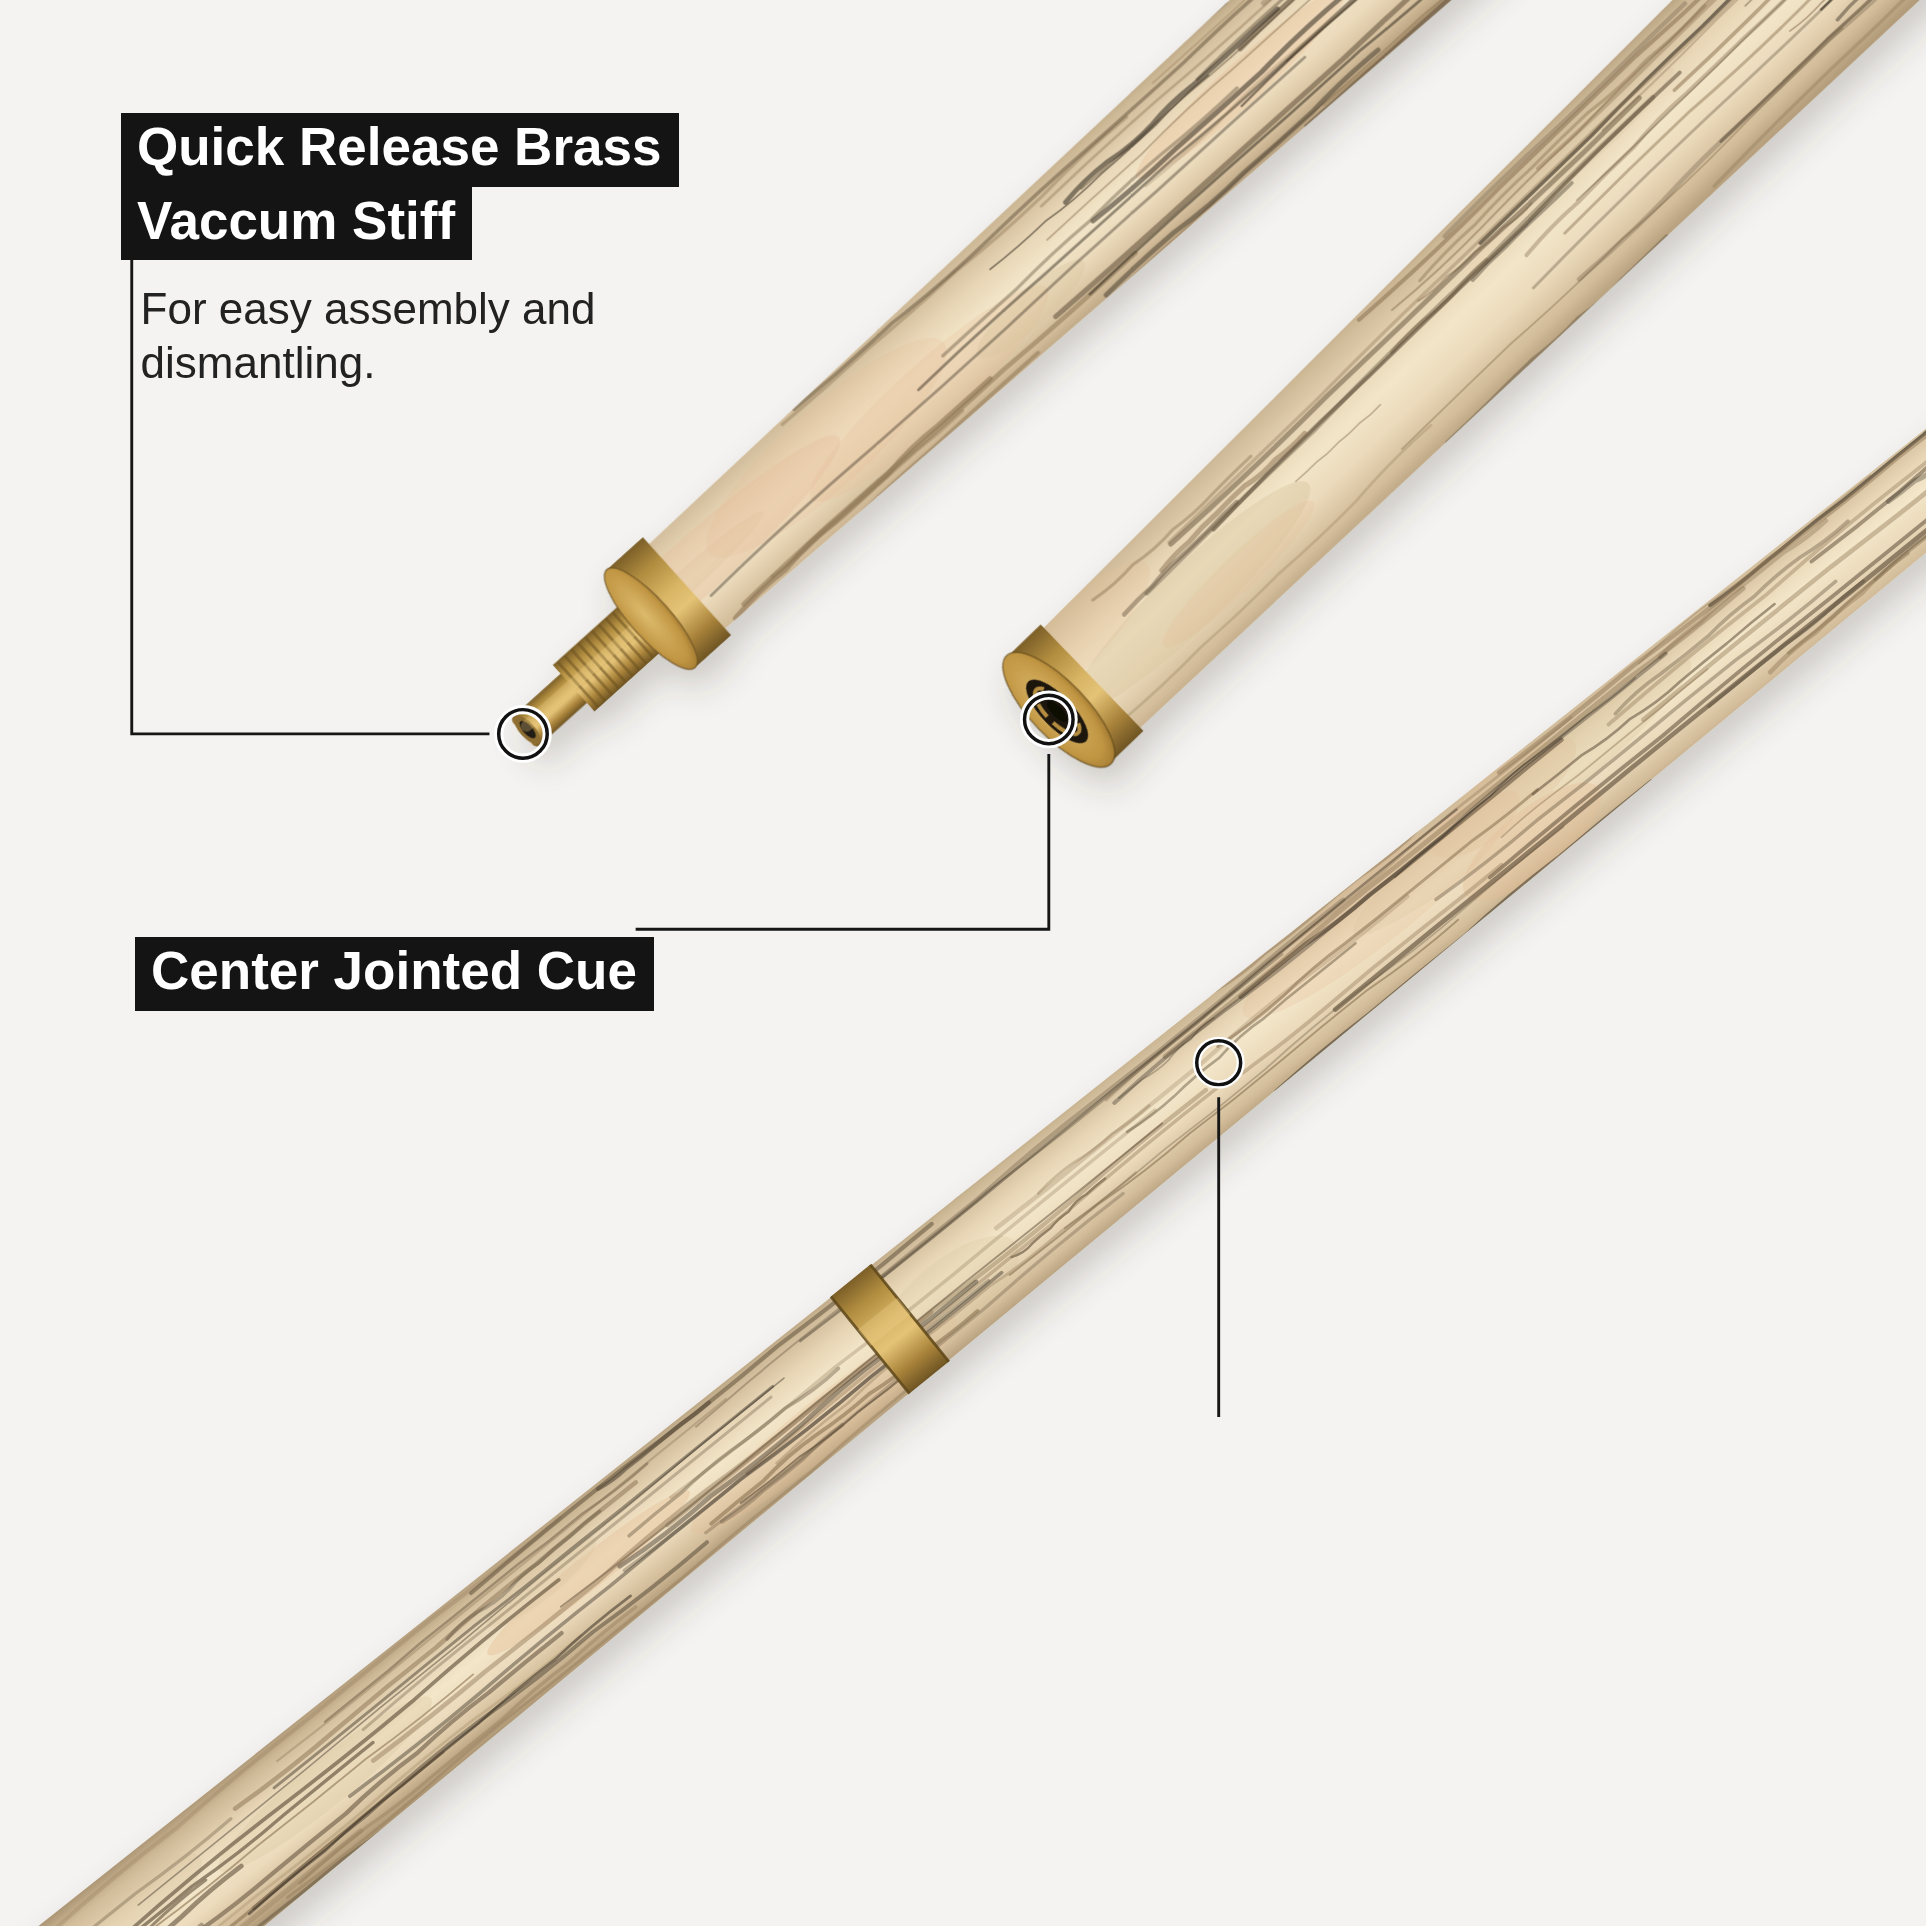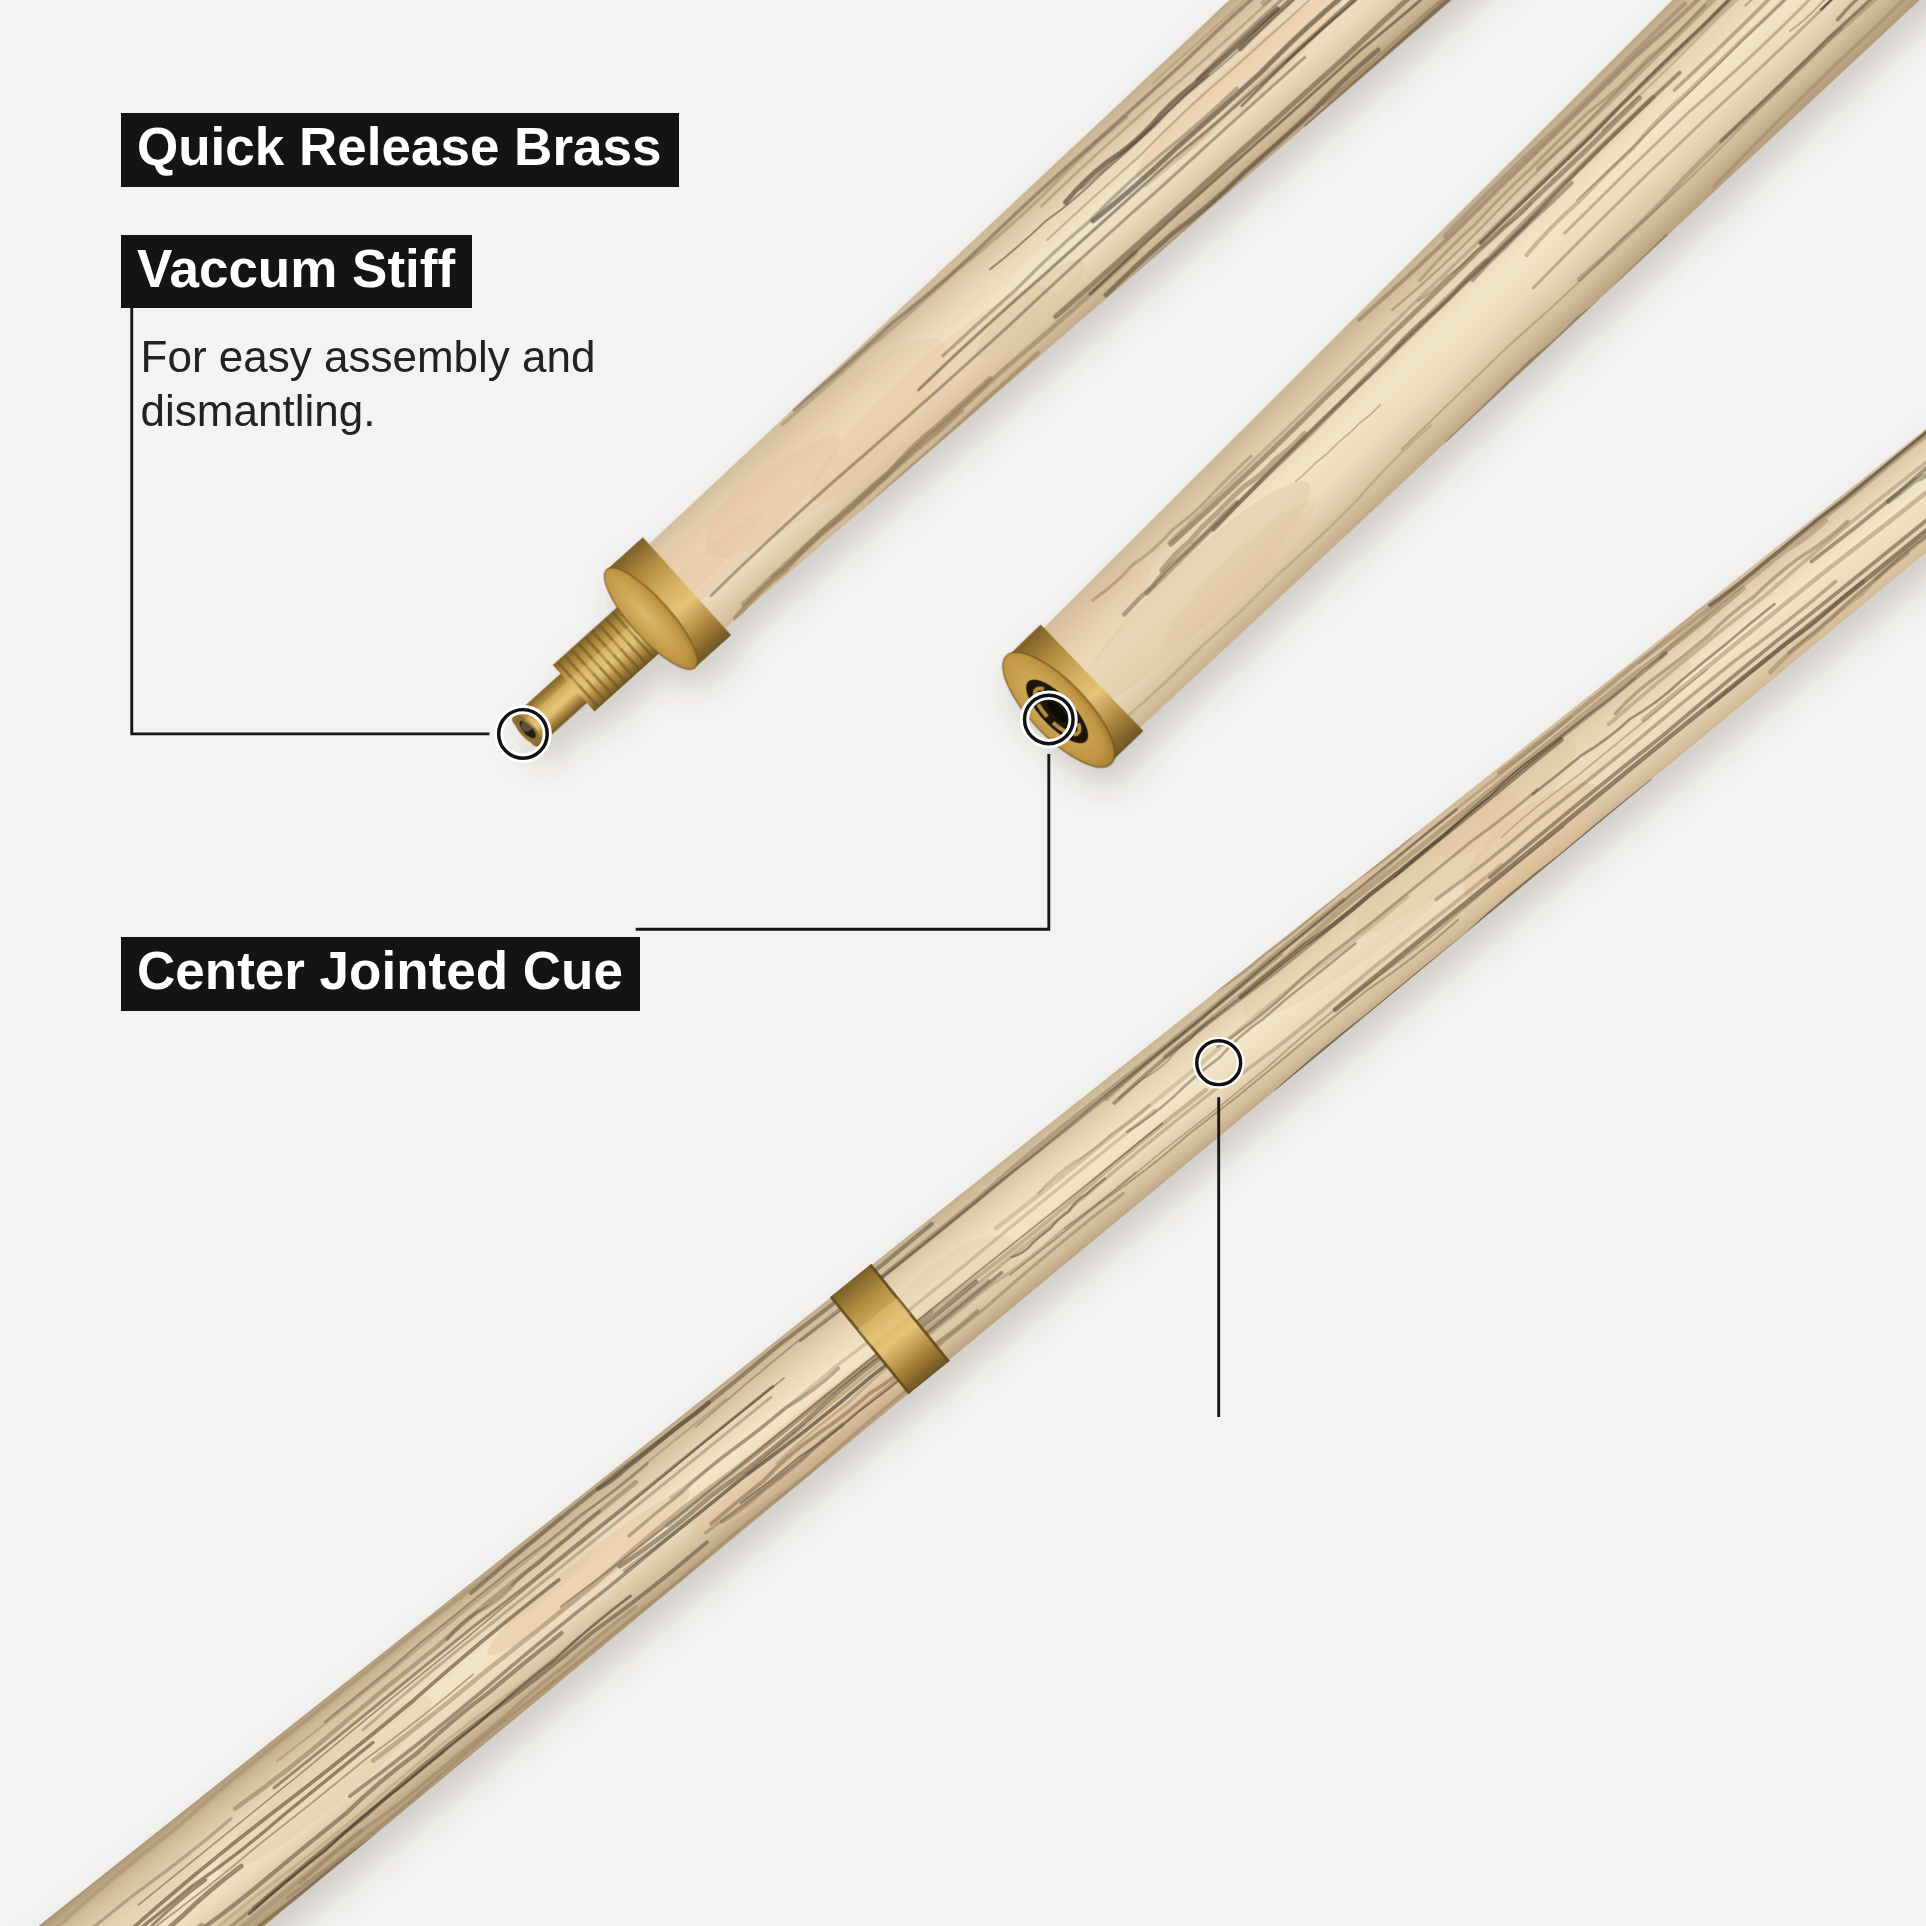--- a/index.html
+++ b/index.html
@@ -1,20 +1,20 @@
 <!DOCTYPE html>
 <html style="font-size:9.2px"><head>
 <meta charset="utf-8">
 <style>
   html,body{margin:0;padding:0;}
   body{background:#f4f3f1;font-family:"Liberation Sans", sans-serif;}
   .stage{position:relative;width:1926px;height:1926px;overflow:hidden;background:#f4f3f1;}
   .scene{position:absolute;left:0;top:0;width:1926px;height:1926px;}
   .callout{position:absolute;z-index:5;}
-  .title{display:flex;flex-direction:column;align-items:flex-start;gap:48px;}
+  .title{display:flex;flex-direction:column;align-items:flex-start;}
   .title-line{
     display:block;width:fit-content;background:#141414;color:#ffffff;
     font-weight:700;font-size:53px;line-height:1.02;padding:7px 17.3px 12.7px 16px;
     letter-spacing:0px;
   }
   .body{
     margin:22px 0 0 19.6px;font-size:44px;line-height:1.22;color:#222222;
     white-space:pre-line;font-weight:400;
   }
 </style>
@@ -359,21 +359,21 @@
 
   <div class="callout" style="left:121px;top:113px;">
     <div class="title">
       <span class="title-line">Quick Release Brass</span>
       <span class="title-line">Vaccum Stiff</span>
     </div>
     <div class="body">For easy assembly and
 dismantling.</div>
   </div>
 
-  <div class="callout" style="left:121px;top:937px;">
+  <div class="callout" style="left:135px;top:937px;">
     <div class="title">
       <span class="title-line">Center Jointed Cue</span>
     </div>
   </div>
 
 
 </div>
 
 
 </body></html>

